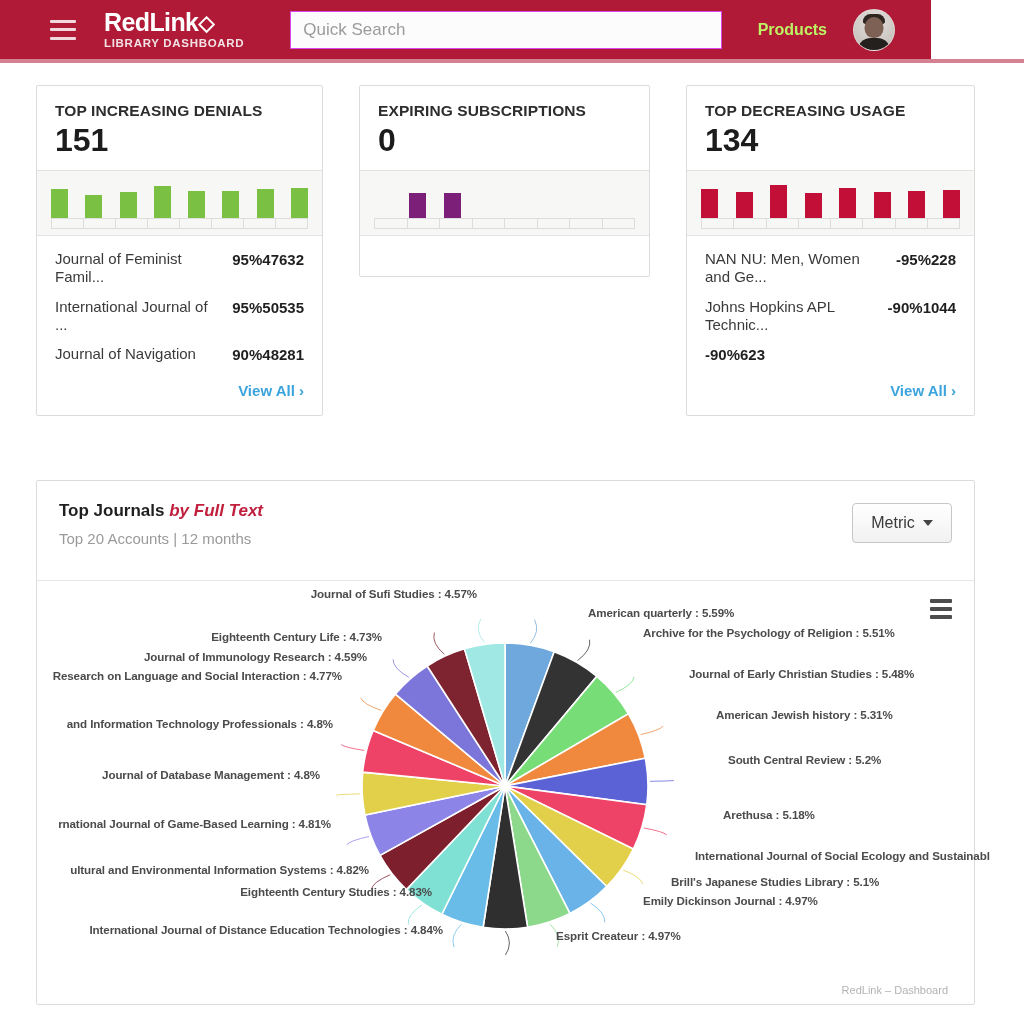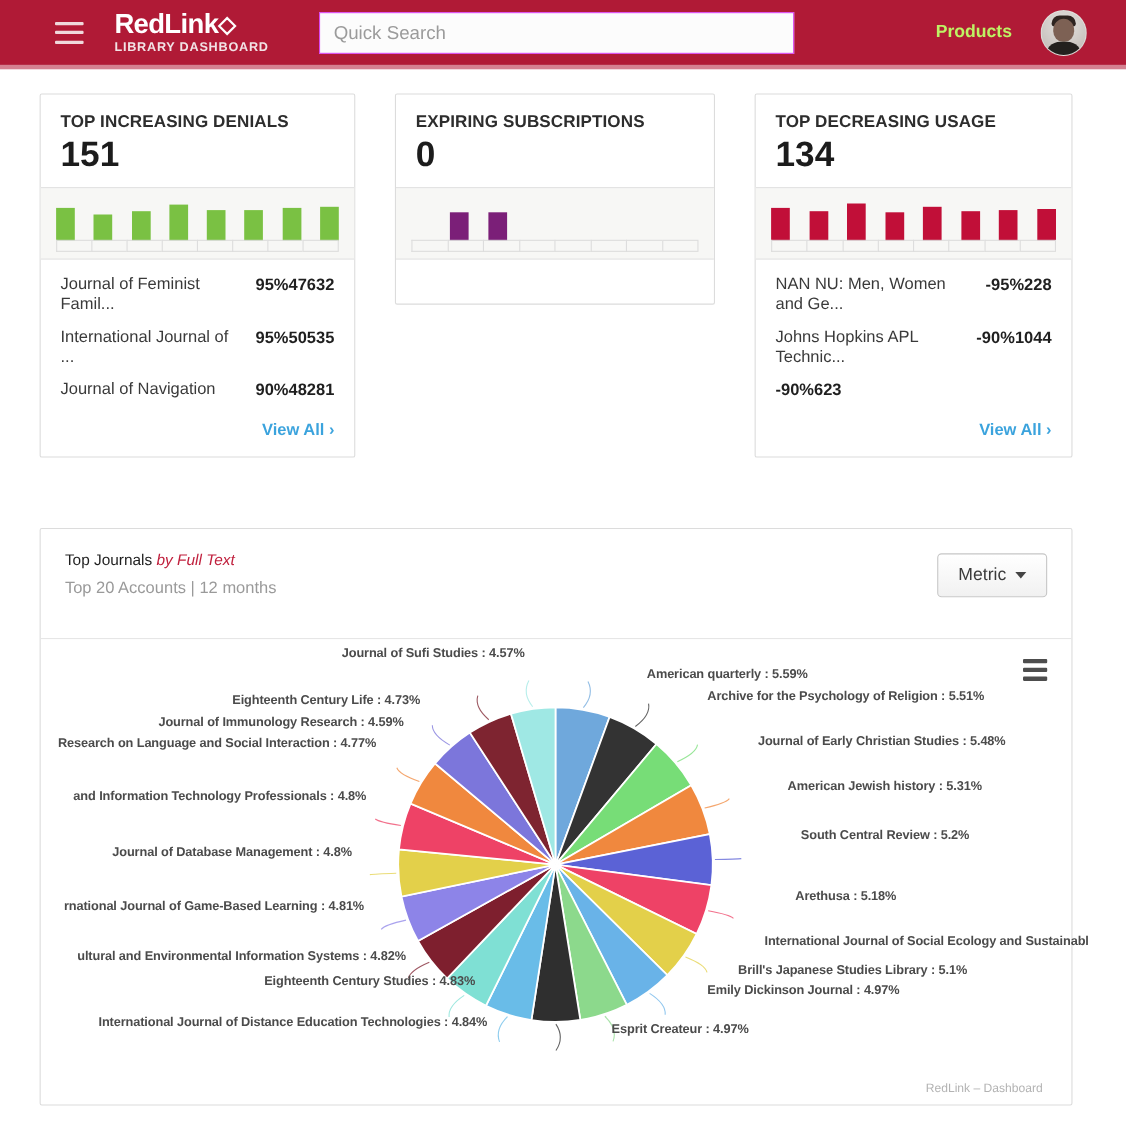--- a/index.html
+++ b/index.html
@@ -5,21 +5,21 @@
   * { box-sizing: border-box; margin: 0; padding: 0; }
   html, body {
     width: 1024px; height: 1024px;
     background: #ffffff;
     font-family: "Liberation Sans", sans-serif;
     overflow: hidden;
   }
 
   
   #topbar {
-    position: absolute; left: 0; top: 0; width: 1024px; height: 59px;
+    position: absolute; left: 0; top: 0; width: 931px; height: 59px;
     background: #b01a36;
     display: flex; align-items: center;
   }
   #topbar-underline {
     position: absolute; left: 0; top: 59px; width: 1024px; height: 4px;
     background: #b01a36; opacity: .55;
   }
   #hamburger {
     margin-left: 50px; width: 26px; height: 20px;
     display: flex; flex-direction: column; justify-content: space-between;
@@ -130,21 +130,21 @@
 
   
   #chart-panel {
     position: absolute; left: 36px; top: 480px; width: 939px; height: 525px;
     background: #ffffff; border: 1px solid #dcdcdc; border-radius: 2px;
   }
   #chart-header {
     height: 100px; border-bottom: 1px solid #e6e6e6;
     padding: 20px 22px 0 22px; position: relative;
   }
-  #chart-title { font-size: 14px; font-weight: normal; color: #1f1f1f; }
+  #chart-title { font-size: 17px; font-weight: bold; color: #1f1f1f; }
   #chart-title .accent { color: #c0203d; font-style: italic; }
   #chart-subtitle { font-size: 15px; color: #9a9a9a; margin-top: 9px; }
   #metric-button {
     position: absolute; right: 22px; top: 22px;
     min-width: 100px; height: 40px;
     border: 1px solid #c6c6c6; border-radius: 4px;
     background: linear-gradient(#ffffff, #f1f1f1);
     font-size: 16px; color: #3a3a3a;
     display: flex; align-items: center; justify-content: center; gap: 8px;
     cursor: pointer; padding: 0 14px;

